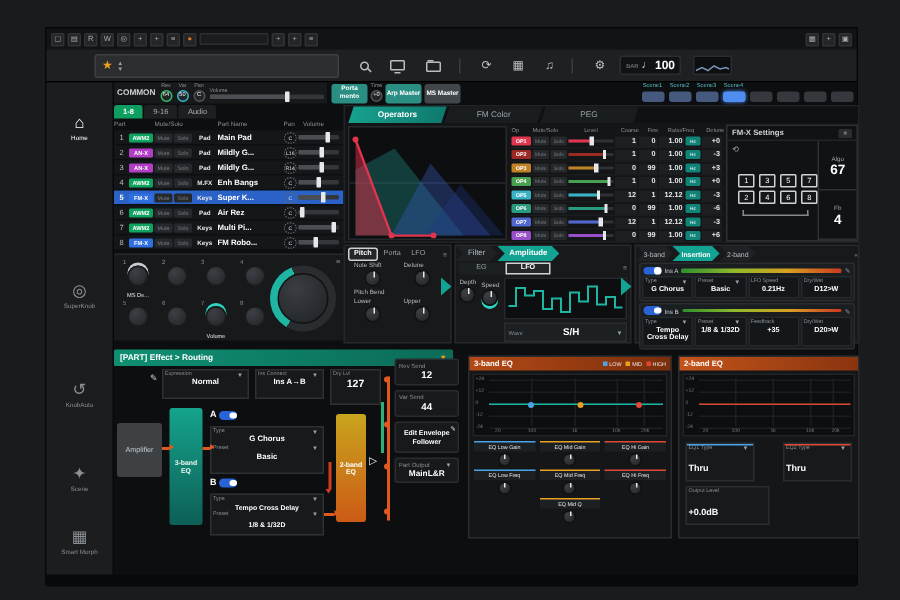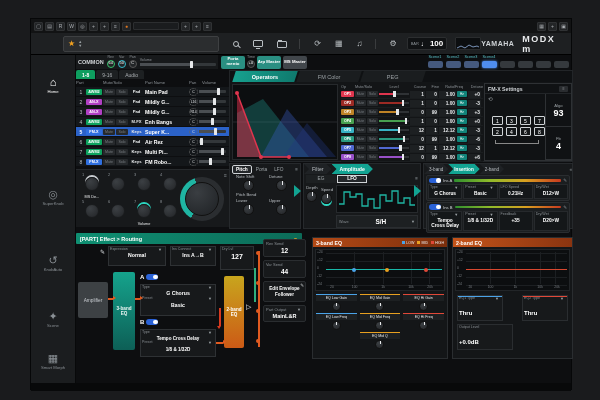--- a/index.html
+++ b/index.html
@@ -287,24 +287,20 @@
     <span class="tempo">
       <span class="bl">BAR</span>
       <span class="nt">♩</span>
       <span class="tv">100</span>
     </span>
     <span class="twave">
       <svg width="24" height="11" viewBox="0 0 24 11">
             <polyline points="1,7 5,5 9,7 13,4 17,6 21,5 23,6" fill="none" stroke="#7a93b8" stroke-width="1"></polyline>
           </svg>
     </span>
-    <span class="logos">
-      <span class="yam">YAMAHA</span>
-      <span class="modx">MODX m</span>
-    </span>
   </div>
 
   <div class="content">
 
     <div class="rail">
       <div class="ritem on" style="top:22px;">
         <span class="ric">⌂</span>
         <span class="rlb">Home</span>
       </div>
       <div class="ritem" style="top:134px;">
@@ -706,21 +702,21 @@
                 <span class="ab">2</span>
                     <span class="ab">4</span>
                     <span class="ab">6</span>
                     <span class="ab">8</span>
               </div>
               <span class="bracket"></span>
             </div>
             <div class="algoside">
               <div class="as">
                     <span class="asl">Algo</span>
-                    <span class="asv">93</span>
+                    <span class="asv">67</span>
                   </div>
               <div class="as">
                     <span class="asl">Fb</span>
                     <span class="asv">4</span>
                   </div>
             </div>
           </div>
         </div>
       </div>
 

